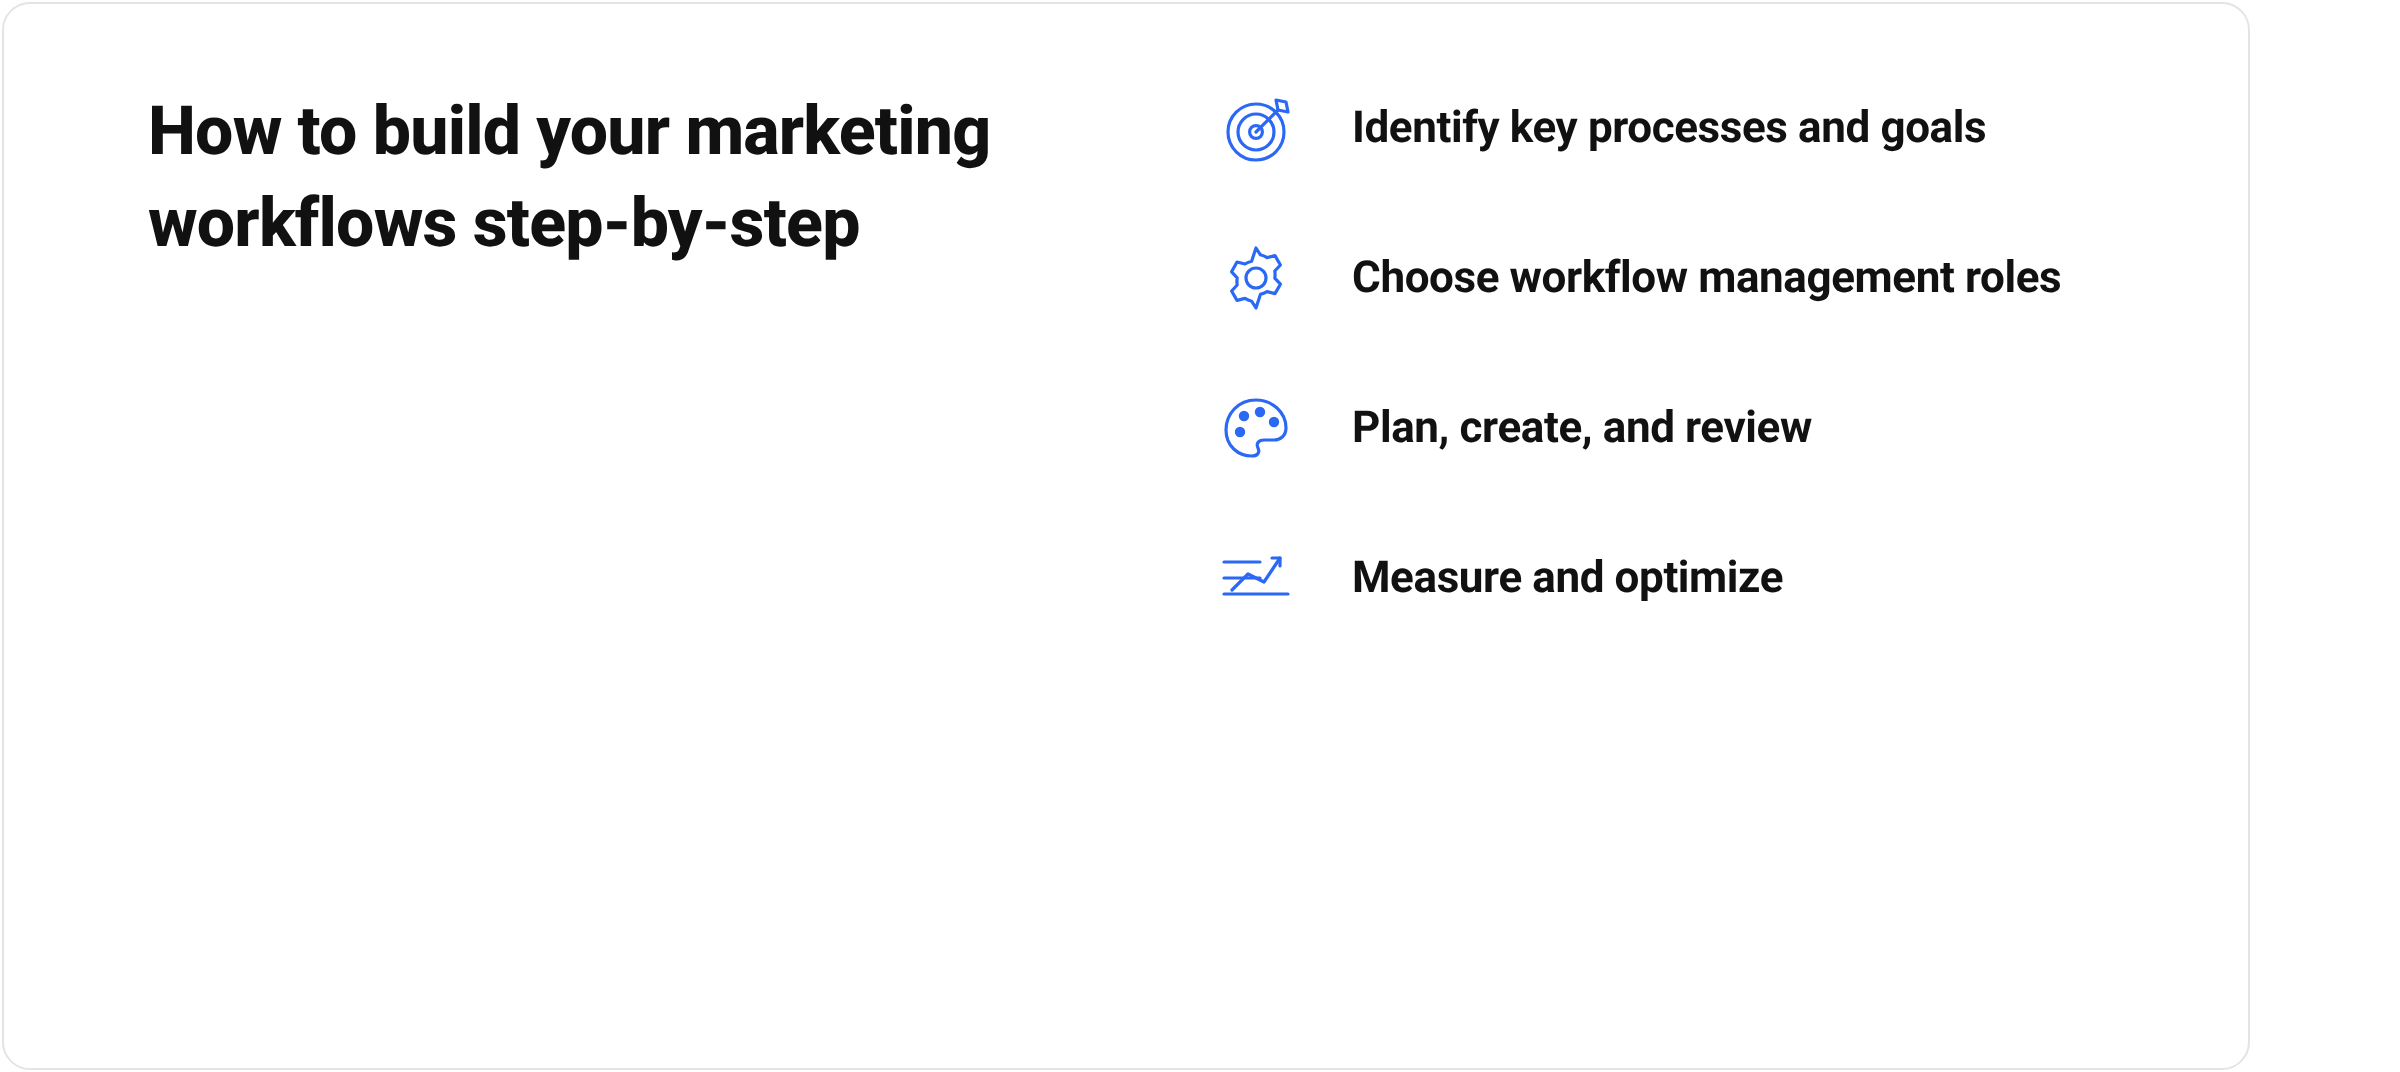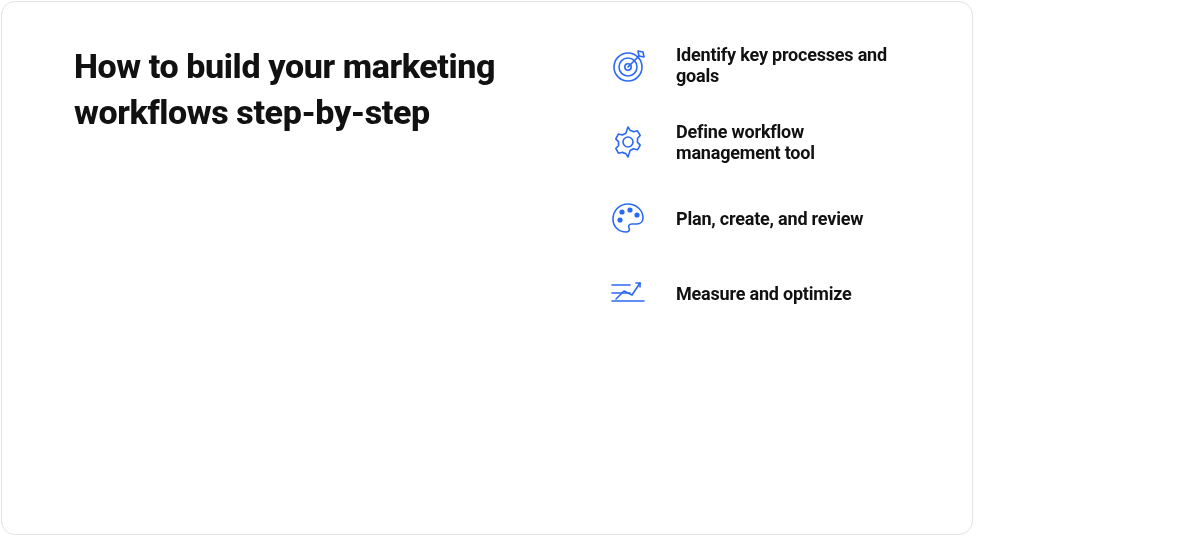--- a/index.html
+++ b/index.html
@@ -4,21 +4,21 @@
 <style>
   html, body {
     margin: 0;
     padding: 0;
     background: #fff;
     font-family: -apple-system, BlinkMacSystemFont, "Segoe UI", Roboto, "Helvetica Neue", Arial, sans-serif;
     color: #111;
   }
   .card {
     box-sizing: border-box;
-    width: 972px;
+    width: 1124px;
     height: 534px;
     margin: 1px;
     border: 1px solid #e4e4e4;
     border-radius: 14px;
     padding: 42px 64px 42px 72px;
     display: flex;
     gap: 24px;
   }
   .left {
     flex: 0 0 470px;
@@ -54,21 +54,21 @@
   .icon svg {
     width: 40px;
     height: 40px;
     stroke: currentColor;
     fill: none;
     stroke-width: 1.6;
     stroke-linecap: round;
     stroke-linejoin: round;
   }
   .label {
-    font-size: 18px;
+    font-size: 22px;
     font-weight: 700;
     letter-spacing: -0.2px;
   }
 </style>
 </head>
 <body>
 
 <div class="card">
   <div class="left">
     <h1 class="title">How to build your marketing workflows step-by-step</h1>
@@ -91,21 +91,21 @@
 
 
 
     <div class="row">
       <span class="icon">
         <svg viewBox="0 0 40 40">
           <circle cx="20" cy="20" r="5"></circle>
           <path d="M20 5l2.2 3.4a12 12 0 0 1 3.3 1.4l4-1 2.7 4.7-2.8 3a12 12 0 0 1 0 3.6l2.8 3-2.7 4.7-4-1a12 12 0 0 1-3.3 1.4L20 35l-2.2-3.4a12 12 0 0 1-3.3-1.4l-4 1L7.8 26.5l2.8-3a12 12 0 0 1 0-3.6l-2.8-3L10.5 12l4 1a12 12 0 0 1 3.3-1.4L20 5z"></path>
         </svg>
       </span>
-      <span class="label">Define workflow management tool</span>
+      <span class="label">Choose workflow management roles</span>
     </div>
 
     <div class="row">
       <span class="icon">
         <svg viewBox="0 0 40 40">
           <path d="M20 6C11 6 5 13 5 21c0 8 6 13 13 13 3 0 4-2 3-4s0-4 3-4h5c3 0 6-2 6-6 0-8-7-14-15-14z"></path>
           <circle cx="14" cy="14" r="1.8" fill="currentColor"></circle>
           <circle cx="22" cy="12" r="1.8" fill="currentColor"></circle>
           <circle cx="29" cy="17" r="1.8" fill="currentColor"></circle>
           <circle cx="12" cy="22" r="1.8" fill="currentColor"></circle>

